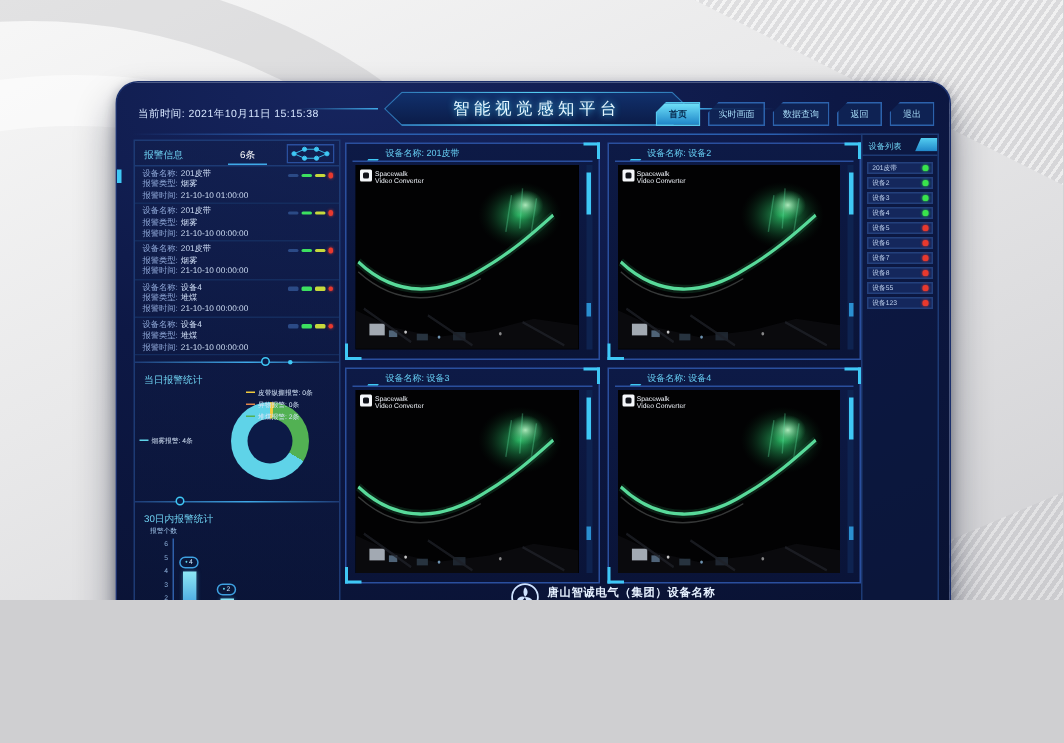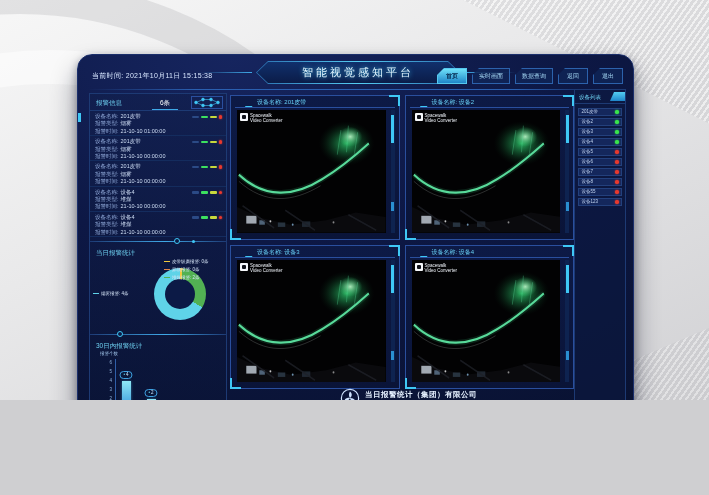--- a/index.html
+++ b/index.html
@@ -547,21 +547,21 @@
     <div class="company">
       <svg width="20" height="20" viewBox="0 0 20 20">
         <circle cx="10" cy="10" r="8.6" fill="none" stroke="#cfe3ff" stroke-width="1.2"></circle>
         <g fill="#cfe3ff">
           <path d="M10,3.5 C12.2,5.2 12.4,8 10,10 C8.6,8 8.6,5.4 10,3.5 Z"></path>
           <path d="M10,3.5 C12.2,5.2 12.4,8 10,10 C8.6,8 8.6,5.4 10,3.5 Z" transform="rotate(120 10 10)"></path>
           <path d="M10,3.5 C12.2,5.2 12.4,8 10,10 C8.6,8 8.6,5.4 10,3.5 Z" transform="rotate(240 10 10)"></path>
         </g>
       </svg>
       <div>
-        <div class="cn">当日报警统计（集团）有限公司</div>
+        <div class="cn">唐山智诚电气（集团）设备名称</div>
         <div class="en">Tangshan Zhicheng Electric (Group) Co.,Ltd.</div>
       </div>
     </div>
     <div class="layout-btns" id="layout-btns">
         <div class="lay-btn">1画面</div>
         <div class="lay-btn active">4画面</div>
         <div class="lay-btn">9画面</div>
         <div class="lay-btn">16画面</div>
         <div class="lay-btn">24画面</div>
       </div>

